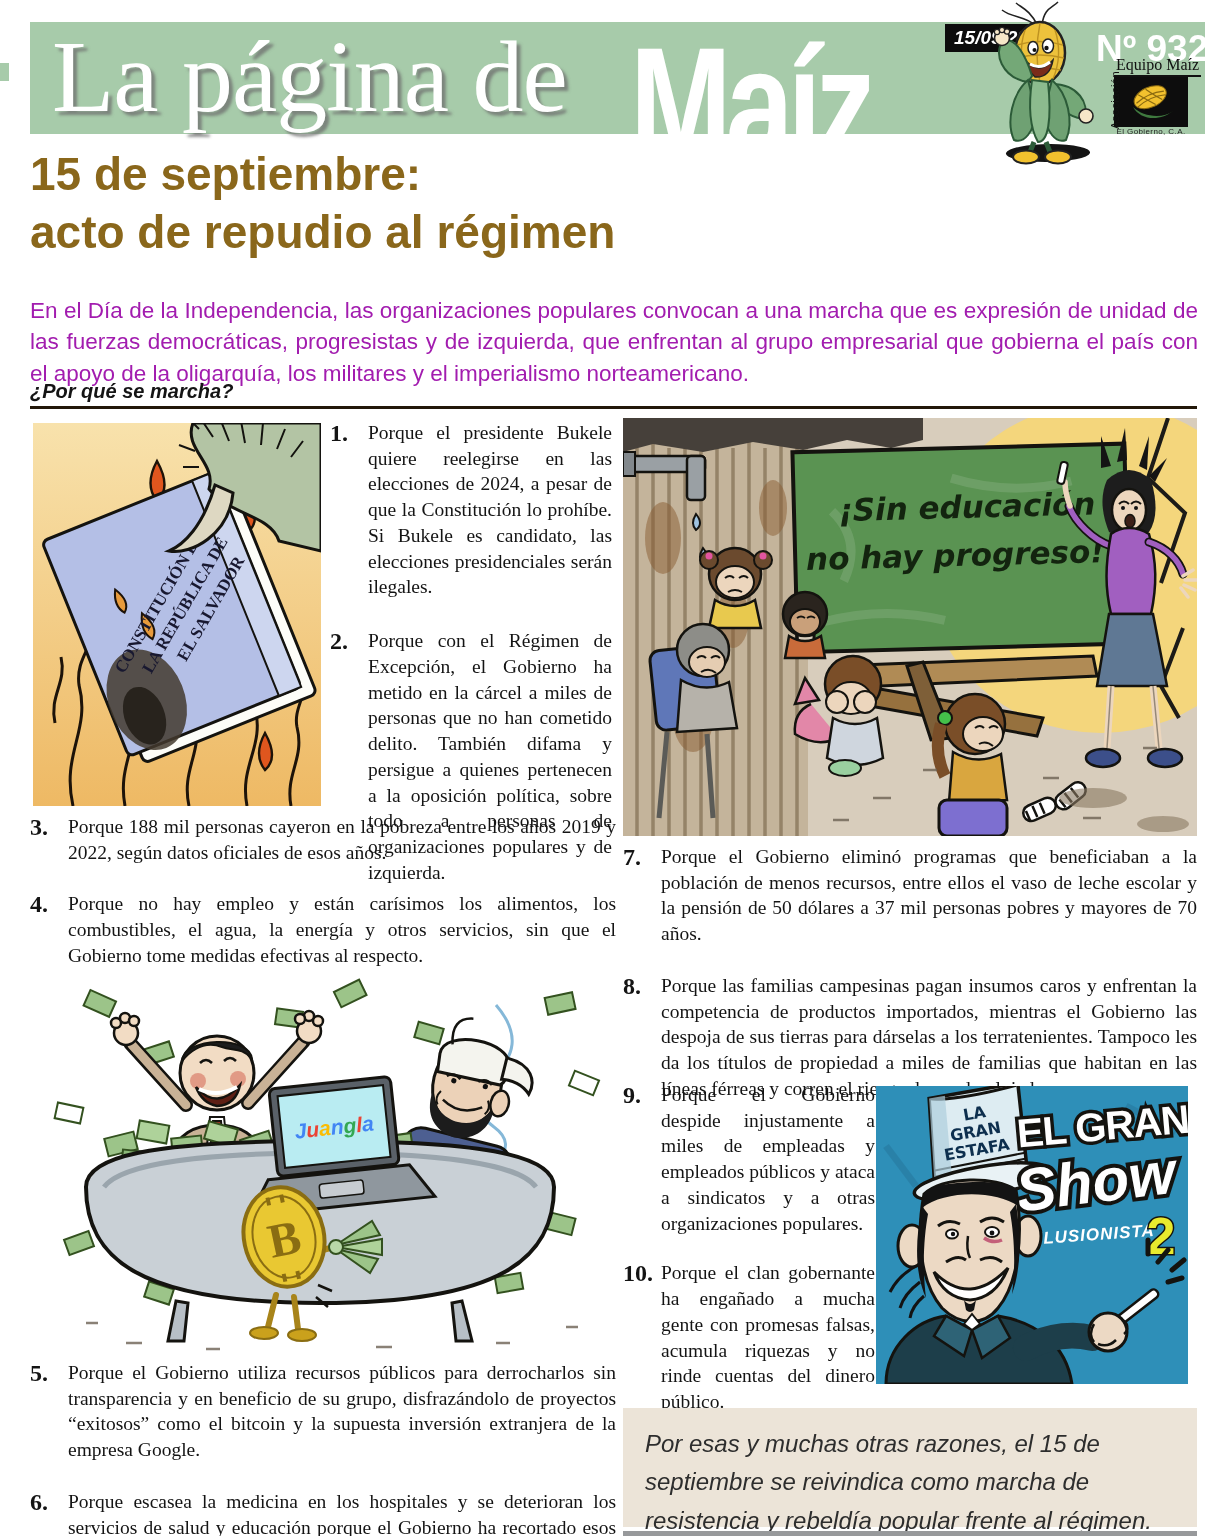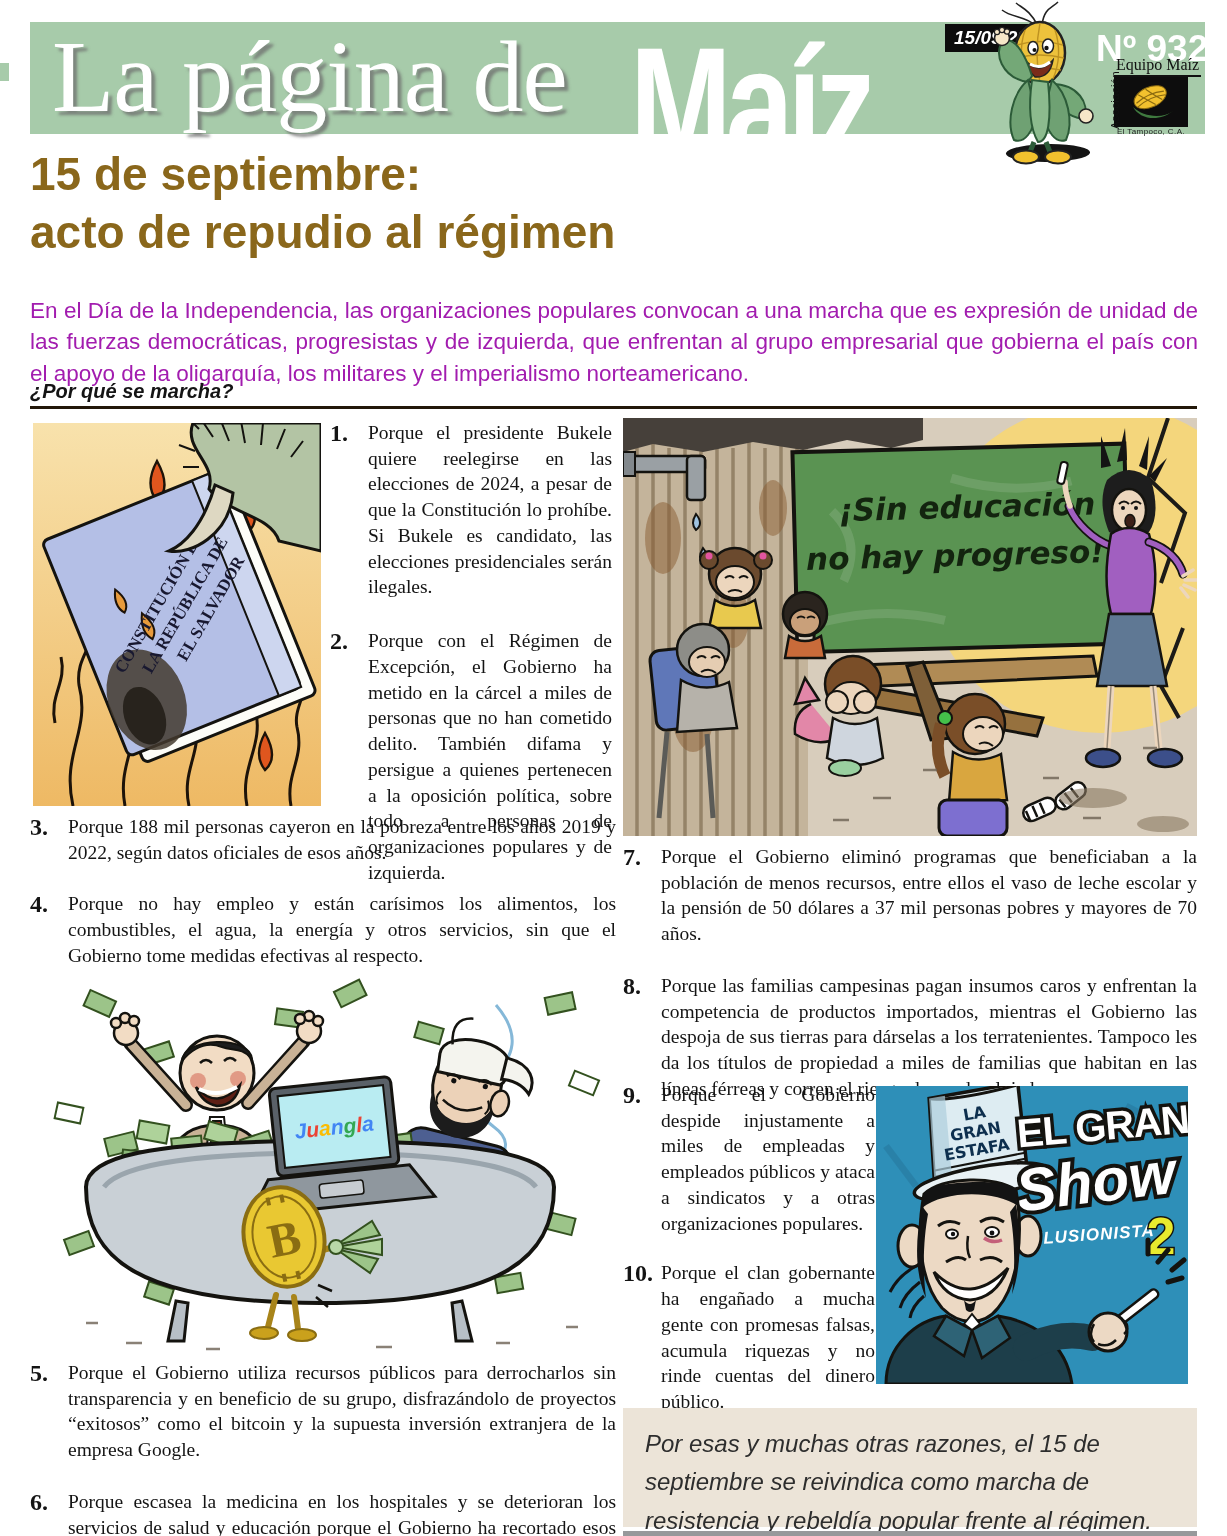--- a/index.html
+++ b/index.html
@@ -126,21 +126,21 @@
     <span class="ename">Equipo Maíz</span>
     <div class="ebox">
       <svg width="56" height="42" viewBox="0 0 56 42">
         <g transform="rotate(-24 28 18)">
           <ellipse cx="28" cy="16" rx="17" ry="10" fill="#f2c12e" stroke="#8a6a10" stroke-width="1"></ellipse>
           <path d="M13,16 Q28,11 43,16 M13,20 Q28,15 43,20 M18,9 Q26,20 30,25 M27,7 Q33,17 38,23" stroke="#8a6a10" stroke-width="1.2" fill="none"></path>
         </g>
         <path d="M10,26 C20,36 40,38 50,30 C38,40 18,40 10,26 Z" fill="#3f7a3f"></path>
       </svg>
     </div>
-    <div class="country">El Tampoco, C.A.</div>
+    <div class="country">El Gobierno, C.A.</div>
   </div>
 
   <div class="headline">
     <div>15 de septiembre:</div>
     <div>acto de repudio al régimen</div>
   </div>
   <p class="intro">En el Día de la Independencia, las organizaciones populares convocan a una marcha que es expresión de unidad de las fuerzas democráticas, progresistas y de izquierda, que enfrentan al grupo empresarial que gobierna el país con el apoyo de la oligarquía, los militares y el imperialismo norteamericano.</p>
   <div class="question">¿Por qué se marcha?</div>
   <div class="rule"></div>
 

